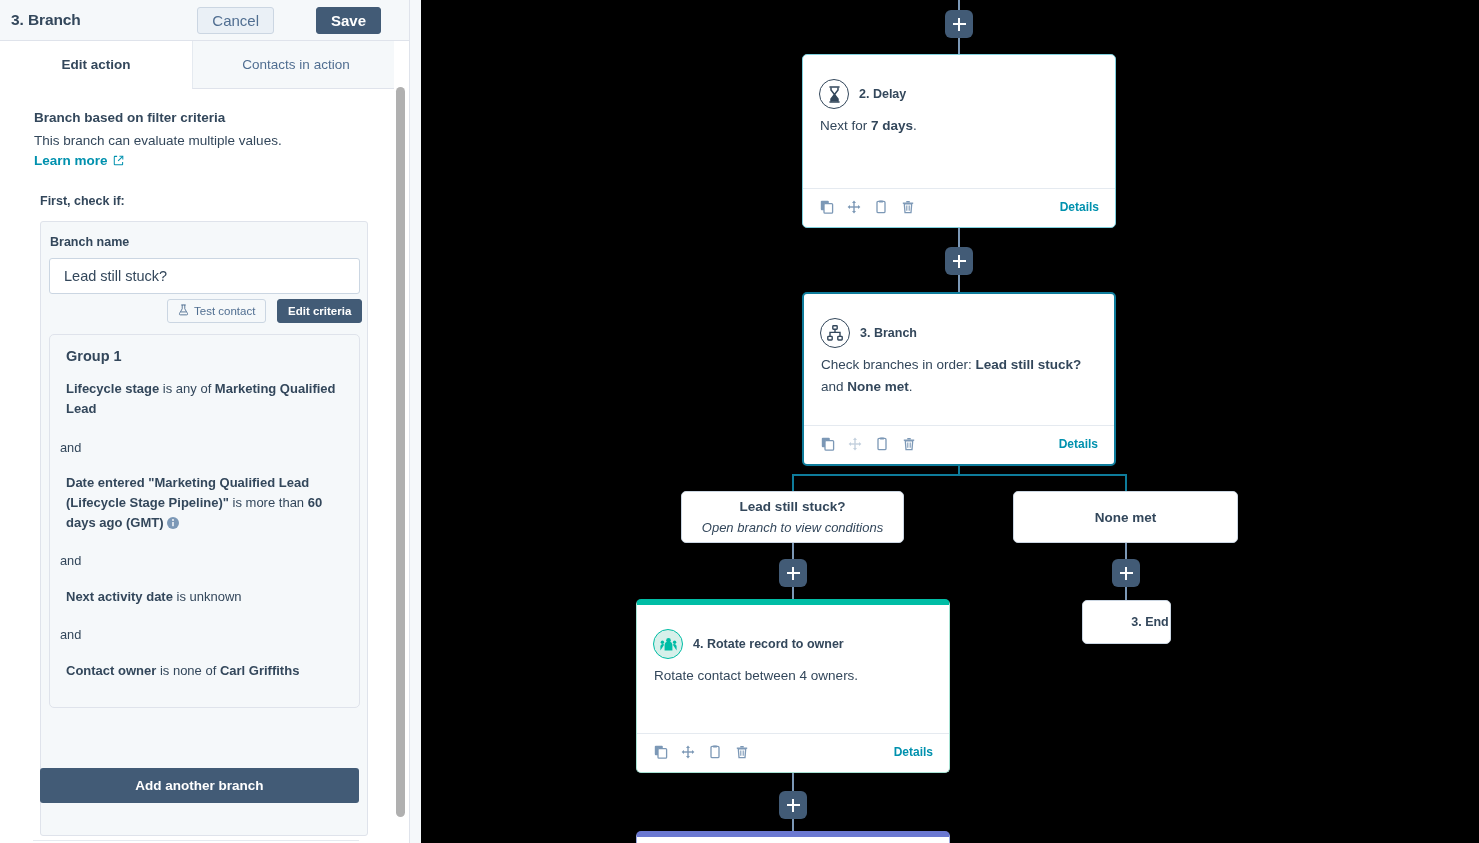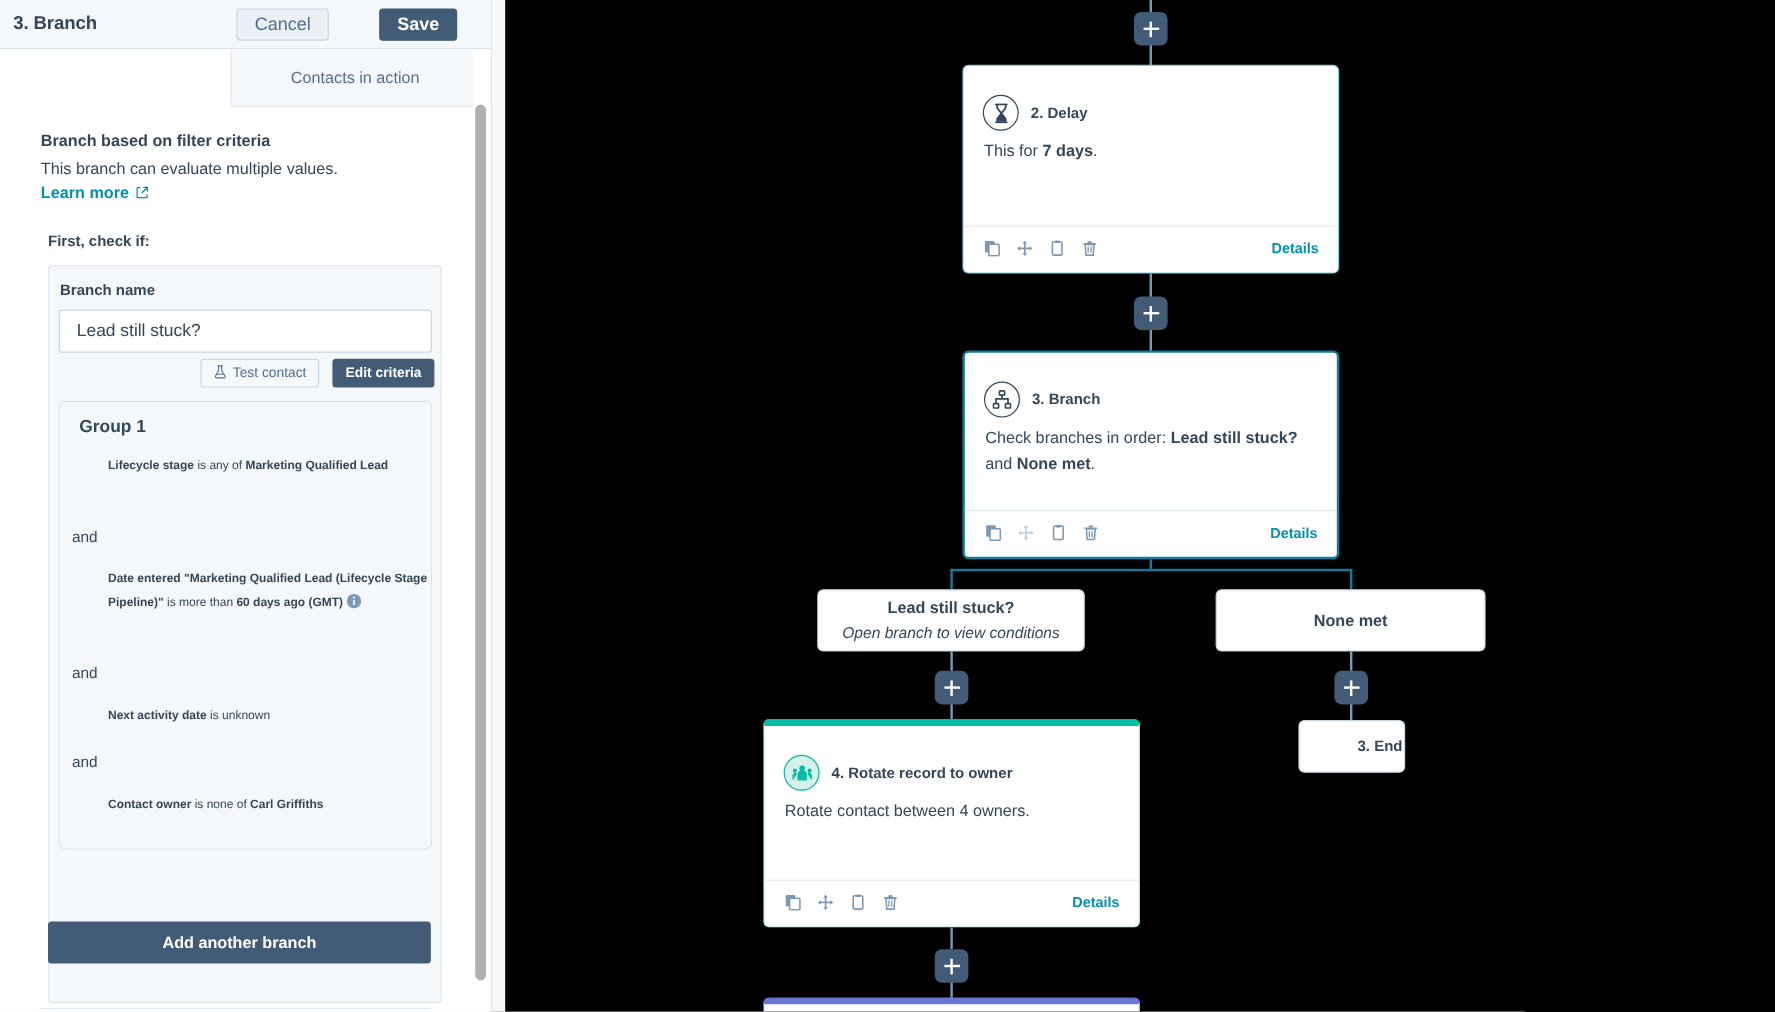--- a/index.html
+++ b/index.html
@@ -172,23 +172,23 @@
     background: #f5f8fa;
     border: 1px solid #dfe3eb;
     border-radius: 5px;
   }
   #group-title {
     position: absolute; left: 16px; top: 13px;
     font-size: 14.5px; font-weight: bold; color: #33475b;
   }
   .criterion {
     position: absolute;
-    left: 40px;
+    left: 16px;
     width: 272px;
-    font-size: 10px;
+    font-size: 13px;
     line-height: 20px;
     color: #33475b;
   }
   .criterion b { font-weight: bold; }
   .conj {
     position: absolute;
     left: 10px;
     font-size: 12.8px;
     color: #33475b;
   }
@@ -382,20 +382,21 @@
 
 <div id="left-panel">
 
   <div id="panel-header">
     <div id="panel-title">3. Branch</div>
     <div class="hdr-btn" id="cancel-button">Cancel</div>
     <div class="hdr-btn" id="save-button">Save</div>
   </div>
 
   <div id="tabs">
+    <div class="tab" id="tab-edit-action">Edit action</div>
     <div class="tab" id="tab-contacts-in-action">Contacts in action</div>
   </div>
 
   <div id="panel-body">
     <div id="section-heading">Branch based on filter criteria</div>
     <div id="section-sub">This branch can evaluate multiple values.</div>
     <div id="learn-more">
       <span>Learn more</span>
       <span>
         <svg width="11" height="11" viewBox="0 0 12 12">
@@ -470,21 +471,21 @@
   <div class="node-card card-teal" style="left:381px; top:54px; width:314px; height:174px;">
     <div class="node-icon">
       <svg width="15" height="17" viewBox="0 0 15 17">
         <path d="M3 1 H12 M3 16 H12" stroke="#33475b" stroke-width="1.6" fill="none" stroke-linecap="round"></path>
         <path d="M4 1.5 V4 L7.5 8.5 L11 4 V1.5" fill="none" stroke="#33475b" stroke-width="1.5"></path>
         <path d="M4 15.5 V13 L7.5 8.5 L11 13 V15.5" fill="#33475b" stroke="#33475b" stroke-width="1.5"></path>
       </svg>
     </div>
     <div class="node-title">2. Delay</div>
     <div class="node-body">
-      <span>This for </span><b>7 days</b><span>.</span>
+      <span>Next for </span><b>7 days</b><span>.</span>
     </div>
     <div class="node-footer">
       <div class="footer-icons">
         <span><svg width="14" height="14" viewBox="0 0 14 14">
               <rect x="0.8" y="0.8" width="8" height="9.5" rx="1" fill="#7c98b6"></rect>
               <rect x="4" y="3.6" width="8.6" height="9.6" rx="1" fill="#ffffff" stroke="#7c98b6" stroke-width="1.3"></rect>
             </svg></span>
         <span><svg width="14" height="14" viewBox="0 0 14 14">
               <path d="M7 0.6 L9 3 H5 Z M7 13.4 L9 11 H5 Z M0.6 7 L3 5 V9 Z M13.4 7 L11 5 V9 Z" fill="#7c98b6"></path>
               <rect x="6.3" y="2.5" width="1.4" height="9" fill="#7c98b6"></rect>

